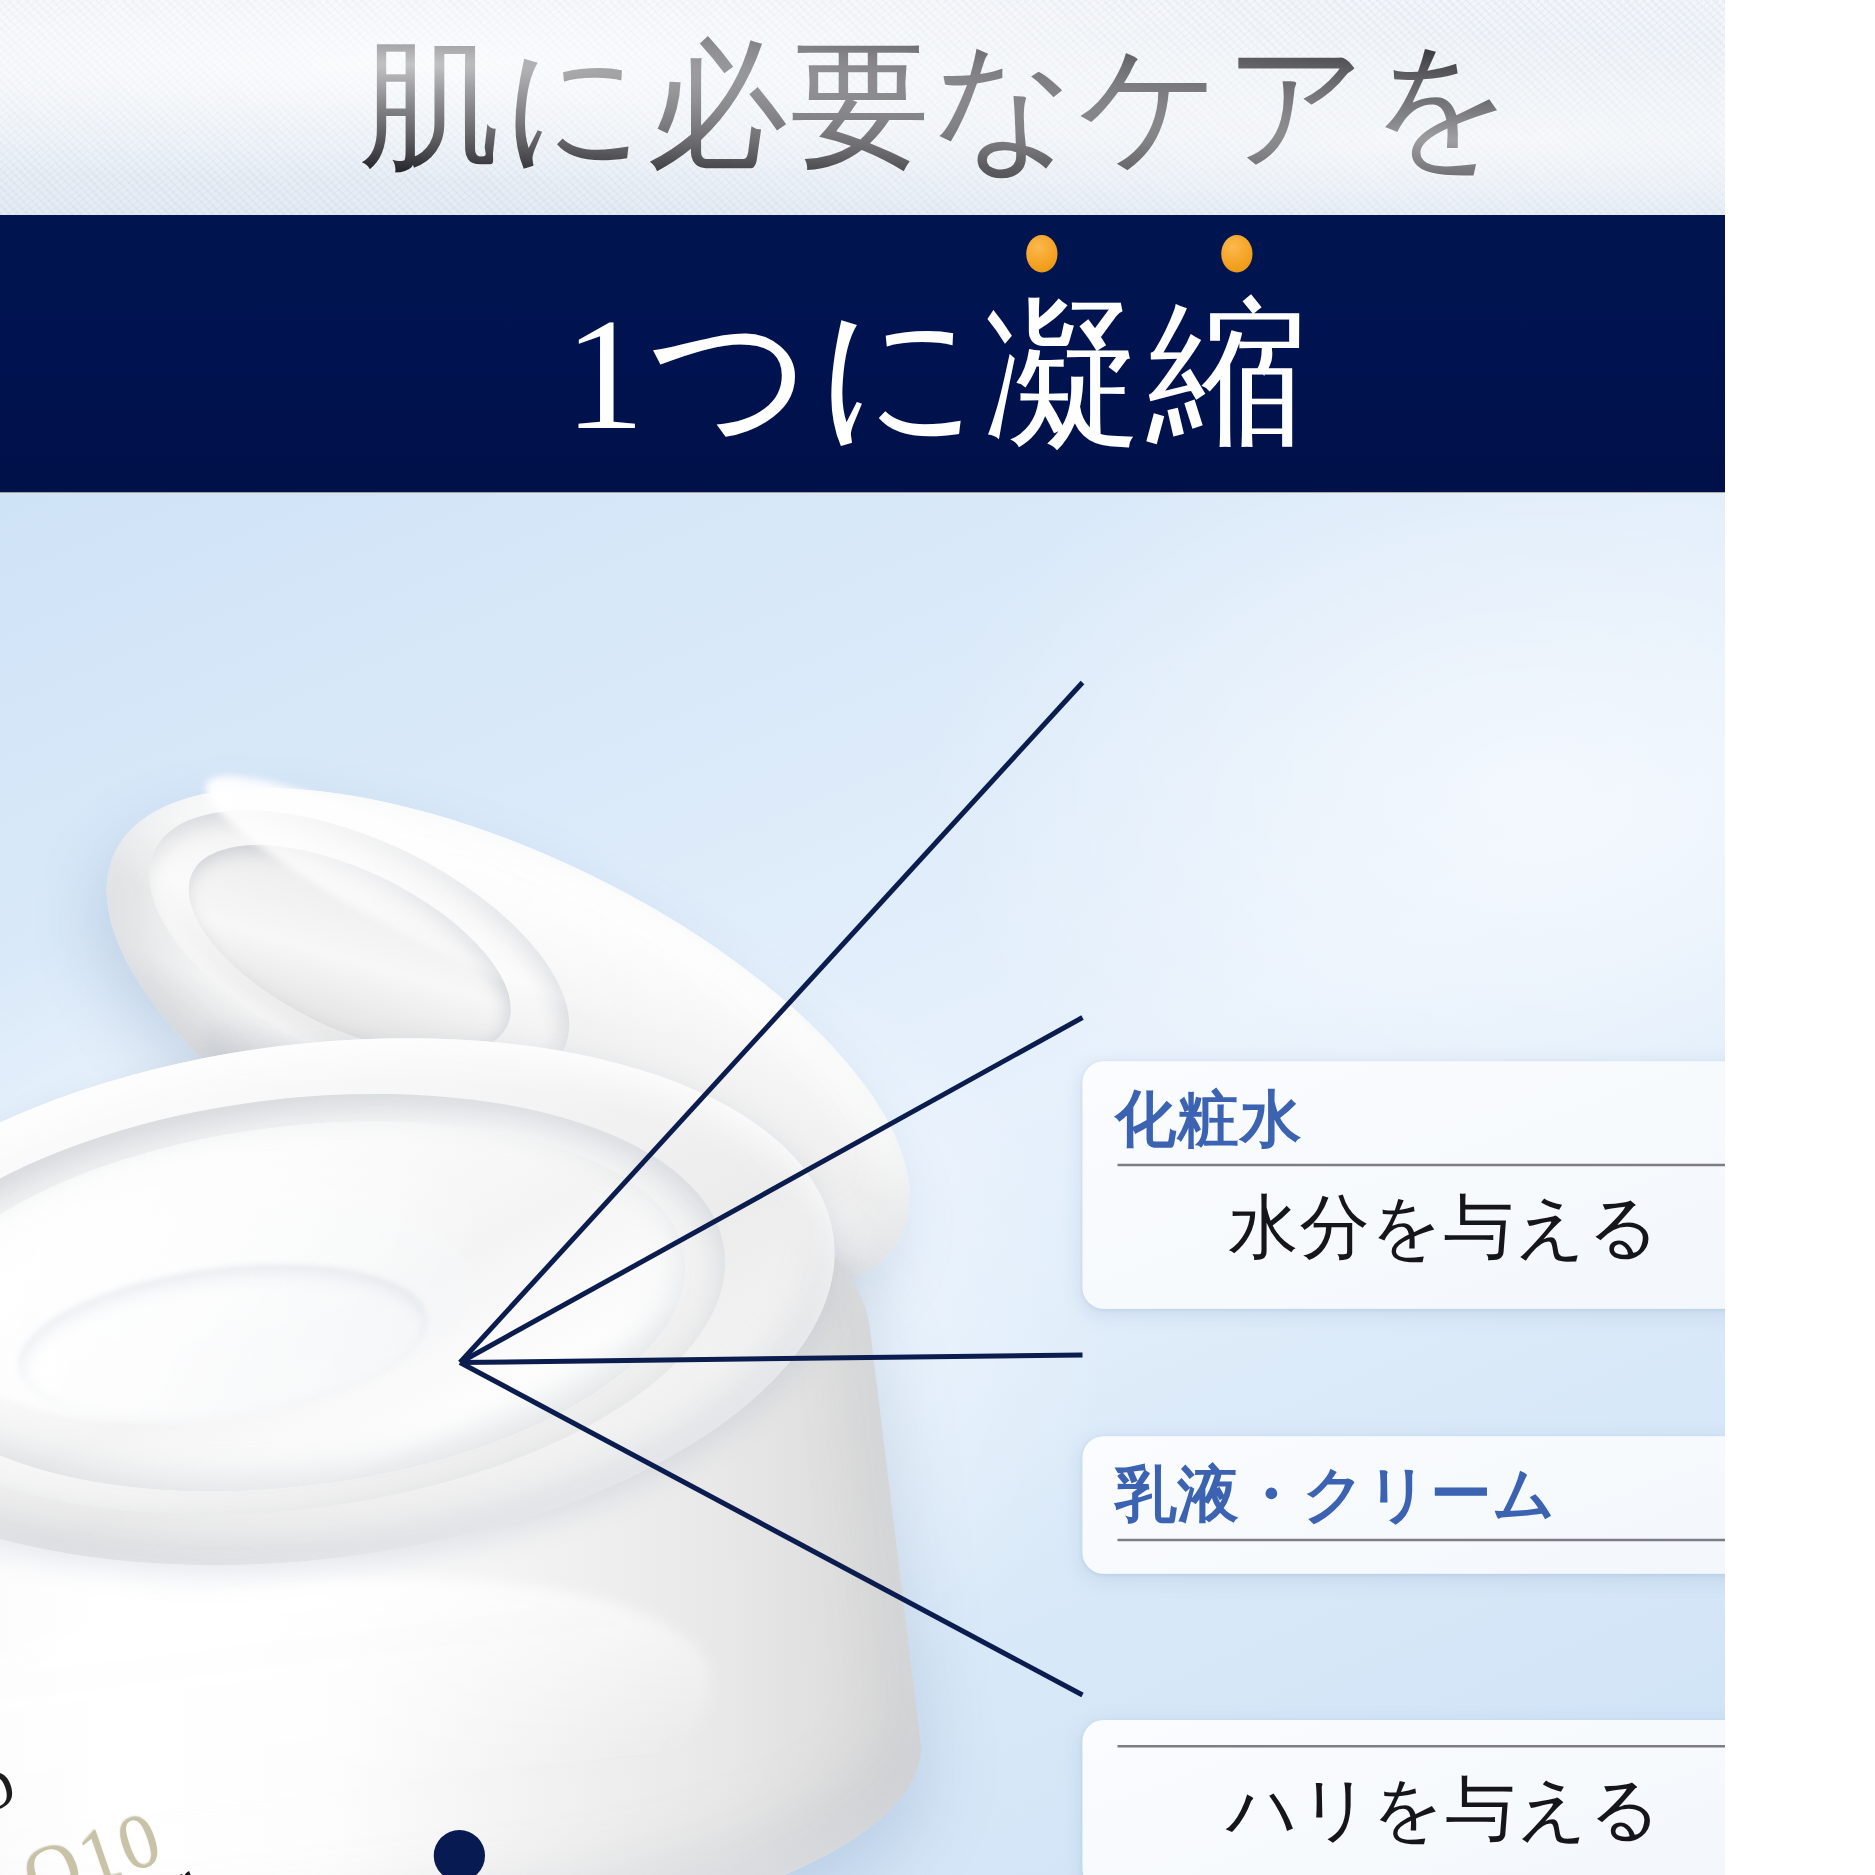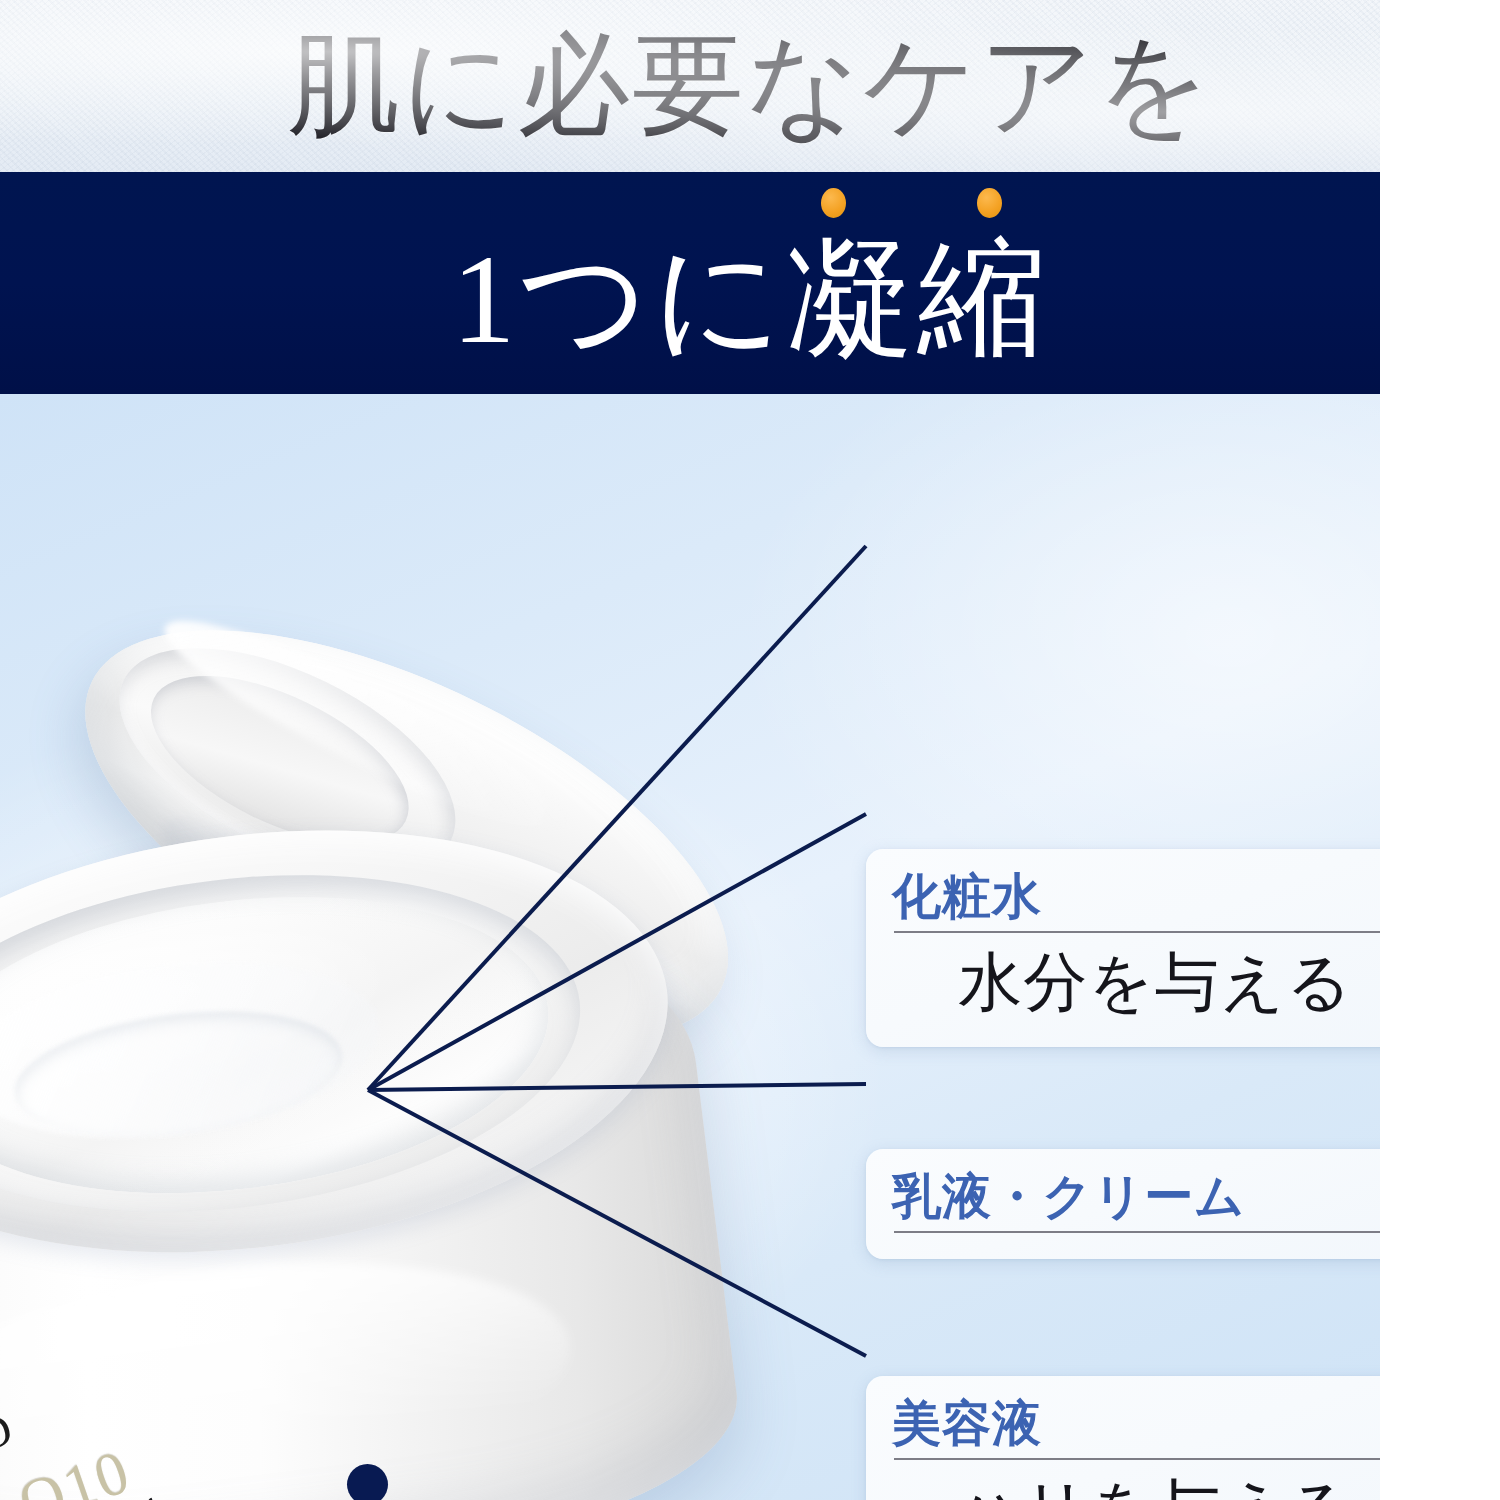--- a/index.html
+++ b/index.html
@@ -321,21 +321,21 @@
     white-space: nowrap;
   }
   .card-rule {
     height: 2px;
     margin: 4px 2px 6px 2px;
     background: #7d7d86;
   }
   .card-body {
     text-align: center;
     font-family: "Liberation Serif", "DejaVu Serif", serif;
-    font-size: 64px;
+    font-size: 56px;
     line-height: 88px;
     letter-spacing: 1px;
     color: #15151b;
     white-space: nowrap;
   }
 
   .card.c1 { left: 866px; top: 455px; }
   .card.c2 { left: 866px; top: 755px; }
   .card.c3 { left: 866px; top: 982px; }
 
@@ -403,19 +403,18 @@
       <div class="card-rule"></div>
       <div class="card-body">水分を与える</div>
     </div>
 
     <div class="card c2">
       <div class="card-title">乳液・クリーム</div>
       <div class="card-rule"></div>
     </div>
 
     <div class="card c3">
-      <div class="card-title">美容液</div>
       <div class="card-rule"></div>
       <div class="card-body">ハリを与える</div>
     </div>
 
   </div>
 </div>
 
 </body></html>

